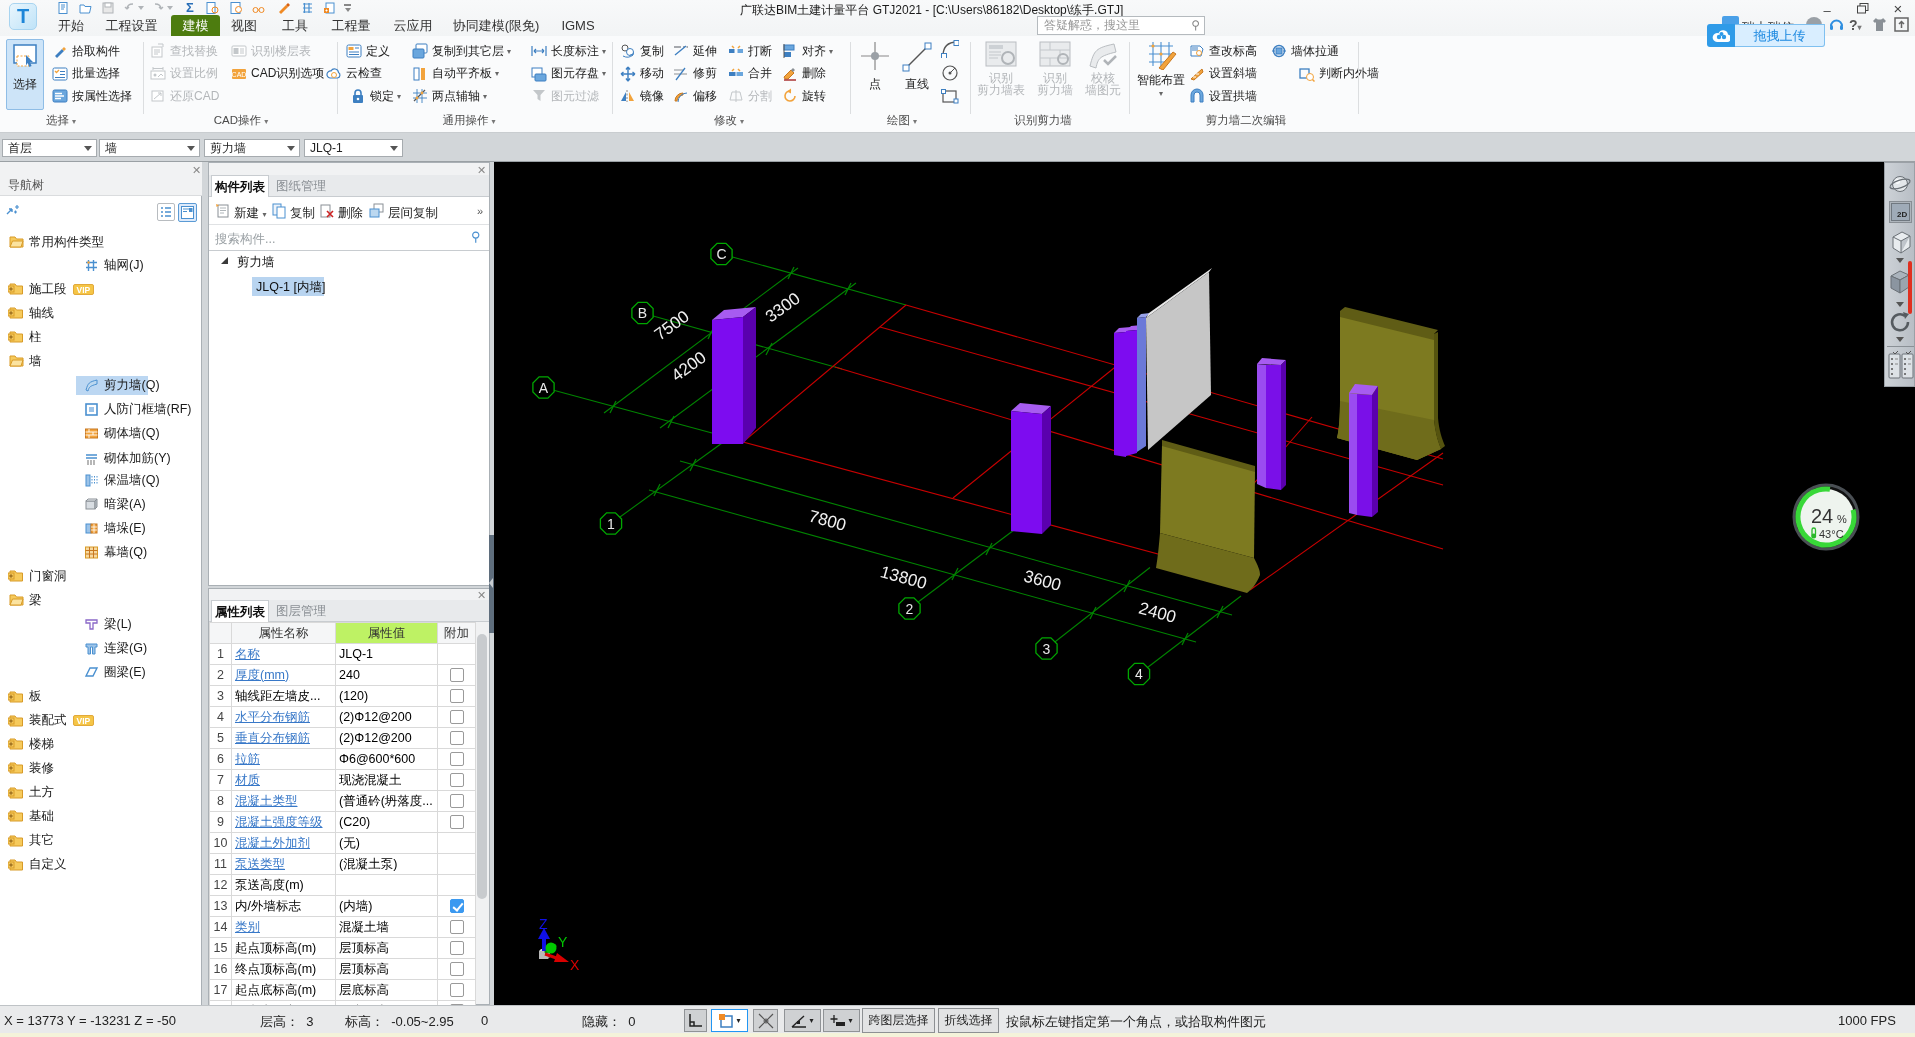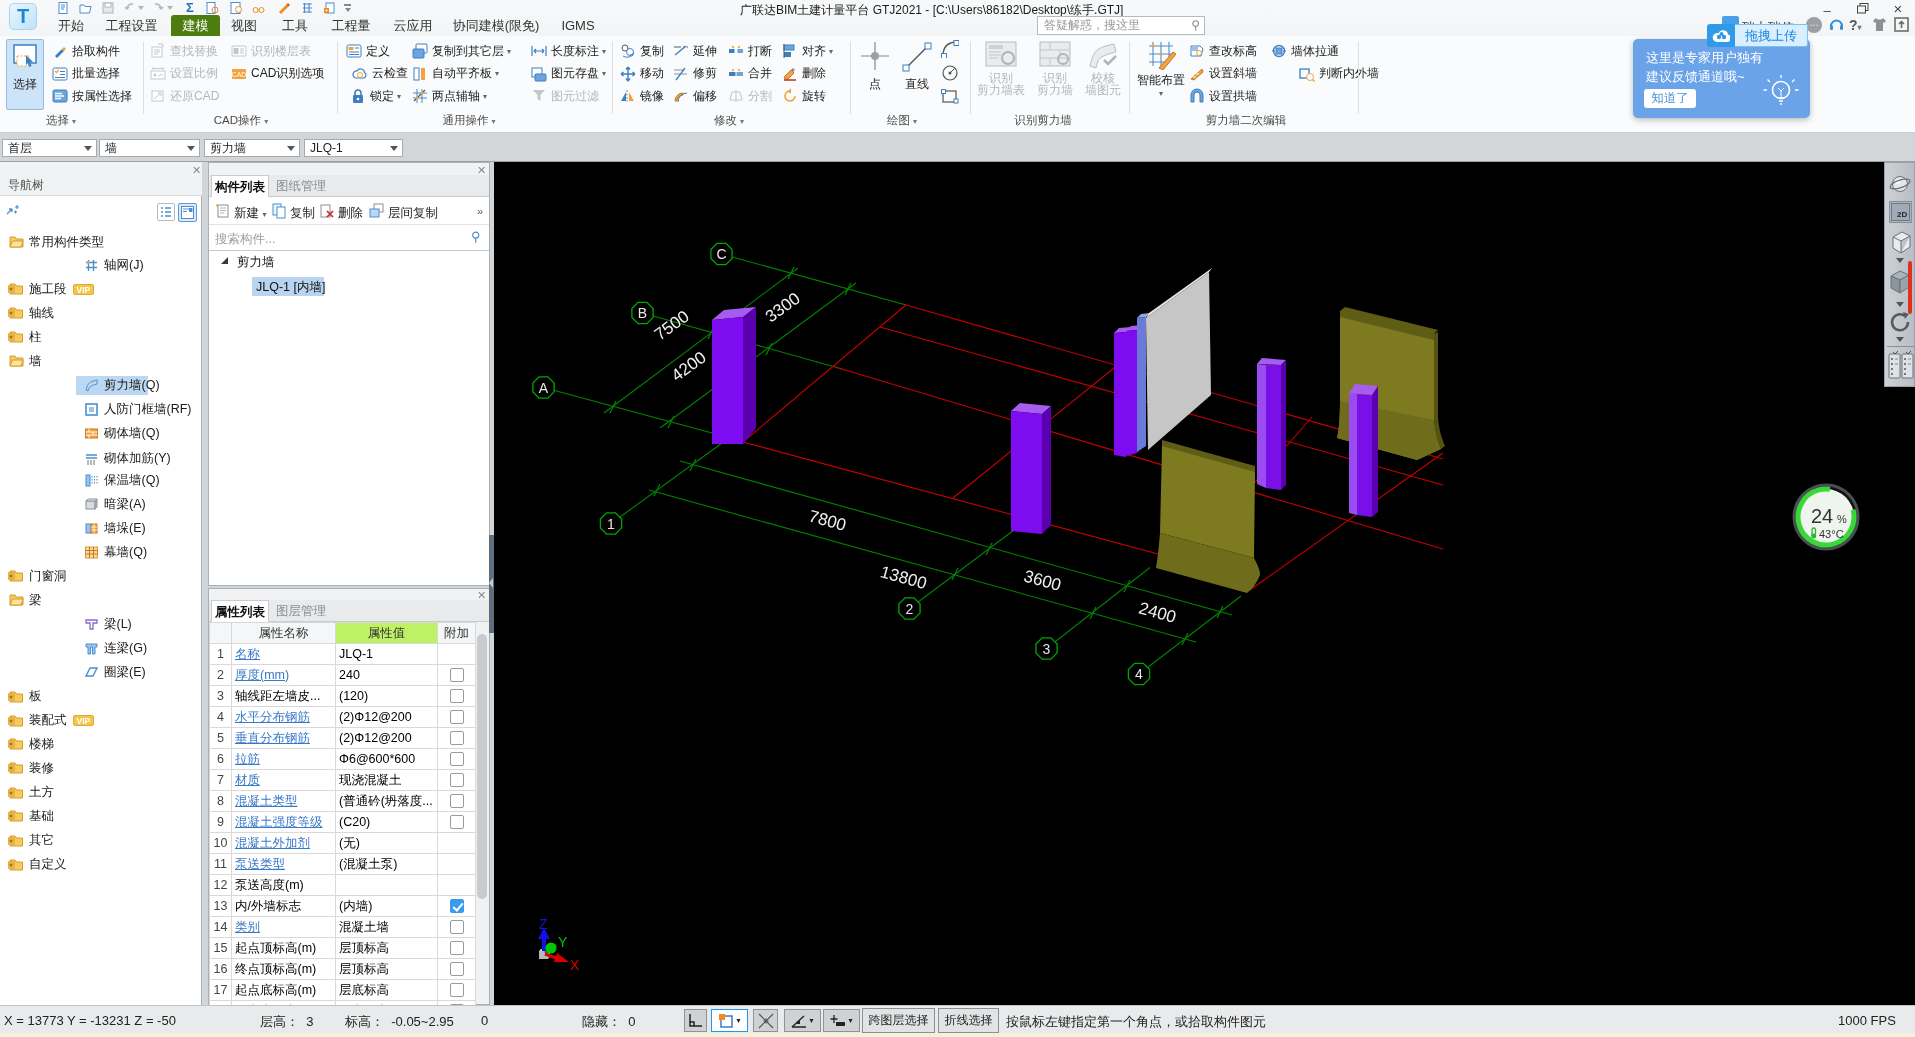--- a/index.html
+++ b/index.html
@@ -43,21 +43,21 @@
 #ptable td.c{text-align:center;padding:0;}
 .lnk{color:#3878c8;text-decoration:underline;}
 .cb{display:inline-block;width:14px;height:14px;border:1px solid #9a9a9a;background:#fff;vertical-align:middle;border-radius:2px;}
 .cb.ck{background:#3b99f0;border-color:#3b99f0;position:relative;}
 .cb.ck:after{content:"";position:absolute;left:4px;top:1px;width:4px;height:8px;border:solid #fff;border-width:0 2px 2px 0;transform:rotate(40deg);}
 
 #statusbar{position:absolute;left:0;top:1005px;width:1915px;height:32px;background:#e9eaeb;border-top:1px solid #bfc3c6;font-size:13px;color:#222;}
 .sbtn{position:absolute;top:3px;height:23px;background:#cfd1d3;border:1px solid #909396;display:flex;align-items:center;justify-content:center;}
 .sbox{position:absolute;top:2px;height:25px;background:#e2e3e4;border:1px solid #8d9093;font-size:12px;color:#222;display:flex;align-items:center;justify-content:center;}
 
-#uptip{position:absolute;left:1707px;top:24px;width:101px;height:23px;z-index:60;display:flex;}
+#uptip{position:absolute;left:1707px;top:24px;width:118px;height:23px;z-index:60;display:flex;}
 #uptip .l{width:28px;background:#2f9be8;border-radius:3px 0 0 3px;display:flex;align-items:center;justify-content:center;}
 #uptip .r{flex:1;background:#d9eeff;border:1px solid #7fc0f0;border-left:none;border-radius:0 0 3px 0;font-size:13px;color:#1b88e0;text-align:center;line-height:21px;}
 #popup{position:absolute;left:1633px;top:39px;width:177px;height:79px;background:#6aa3e8;border-radius:5px;z-index:55;box-shadow:0 2px 6px rgba(0,0,0,.25);}
 #popup .t{position:absolute;left:13px;color:#fff;font-size:13px;white-space:nowrap;}
 #popup .btn{position:absolute;left:11px;top:50px;width:52px;height:19px;background:#fff;border-radius:3px;color:#4a90d9;font-size:12.5px;text-align:center;line-height:19px;}
 </style></head><body>
 <div id="app">
 <div id="titlebar"></div>
     <div class="abs" style="left:9px;top:3px;width:28px;height:27px;background:linear-gradient(135deg,#eaf6fd,#bfe3f8);border-radius:5px;border:1px solid #a8d4f0;"></div>
     <div class="abs" style="left:9px;top:3px;width:28px;height:27px;font-size:20px;font-weight:bold;color:#1d86d8;text-align:center;line-height:26px;">T</div>
@@ -230,21 +230,21 @@
         <span class="lb">复制到其它层</span>
         <span class="dn">▾</span>
       </div>
       <div class="rb" style="left:531px;top:4px;">
         <svg width="16" height="16" viewBox="0 0 16 16" style="flex:none">
           <path d="M1 3 v10 M15 3 v10 M3 8 h10 M3 8 l2 -2 M3 8 l2 2 M13 8 l-2 -2 M13 8 l-2 2" stroke="#3d7fc1" fill="none" stroke-width="1.2"></path>
         </svg>
         <span class="lb">长度标注</span>
         <span class="dn">▾</span>
       </div>
-      <div class="rb" style="left:352px;top:26.5px;">
+      <div class="rb" style="left:326px;top:26.5px;">
         <svg width="16" height="16" viewBox="0 0 16 16" style="flex:none">
           <path d="M4 12 a3.5 3.5 0 1 1 1 -7 a4 4 0 0 1 7.5 1.5 a3 3 0 0 1 -1 5.5Z" fill="#fff" stroke="#3d7fc1" stroke-width="1.2"></path>
           <circle cx="8" cy="9" r="2.5" fill="none" stroke="#f2a33c"></circle>
         </svg>
         <span class="lb">云检查</span>
       </div>
       <div class="rb" style="left:412px;top:26.5px;">
         <svg width="16" height="16" viewBox="0 0 16 16" style="flex:none">
           <rect x="2" y="2" width="5" height="12" fill="#fff" stroke="#3d7fc1"></rect>
           <rect x="9" y="2" width="4" height="12" fill="#f2a33c"></rect>
@@ -1069,31 +1069,20 @@
           <rect x="6" y="9" width="9" height="4" fill="#222"></rect>
         </svg>
         <span style="font-size:8px;margin-left:2px;">▾</span>
       </div>
       <div class="sbox" style="left:862px;width:73px;">跨图层选择</div>
       <div class="sbox" style="left:938px;width:61px;">折线选择</div>
       <div class="abs" style="left:1006px;top:7px;">按鼠标左键指定第一个角点，或拾取构件图元</div>
       <div class="abs" style="left:1838px;top:7px;">1000 FPS</div>
       <div class="abs" style="left:0;top:27px;width:1915px;height:5px;background:#f4f3da;"></div>
     </div>
-    <div id="popup">
-      <div class="t" style="top:10px;">这里是专家用户独有</div>
-      <div class="t" style="top:29px;">建议反馈通道哦~</div>
-      <div class="btn">知道了</div>
-      <svg class="abs" style="left:130px;top:36px" width="36" height="38" viewBox="0 0 36 38">
-        <circle cx="18" cy="15" r="8.5" fill="none" stroke="#fff" stroke-width="1.6"></circle>
-        <path d="M15 23 h6 M16 26 h4 M17 29 h2" stroke="#fff" stroke-width="1.4"></path>
-        <path d="M18 3 v-3 M7 7 l-2.5 -2.5 M29 7 l2.5 -2.5 M4 15 h-3.5 M32 15 h3.5" stroke="#fff" stroke-width="1.4"></path>
-        <path d="M15 13 l3 3 3 -3 M18 16 v6" stroke="#fff" fill="none"></path>
-      </svg>
-    </div>
     <div id="uptip">
       <div class="l">
         <svg width="18" height="14" viewBox="0 0 18 14">
           <path d="M5 13 a4.5 4.5 0 1 1 1.5 -8.8 a5 5 0 0 1 9.5 1.3 a3.6 3.6 0 0 1 -2 7.4Z" fill="#fff"></path>
           <circle cx="7" cy="8" r="2.2" fill="#2f9be8"></circle>
           <circle cx="12" cy="8" r="2.2" fill="#2f9be8"></circle>
           <circle cx="9.5" cy="5" r="2" fill="#2f9be8"></circle>
         </svg>
       </div>
       <div class="r">拖拽上传</div>

